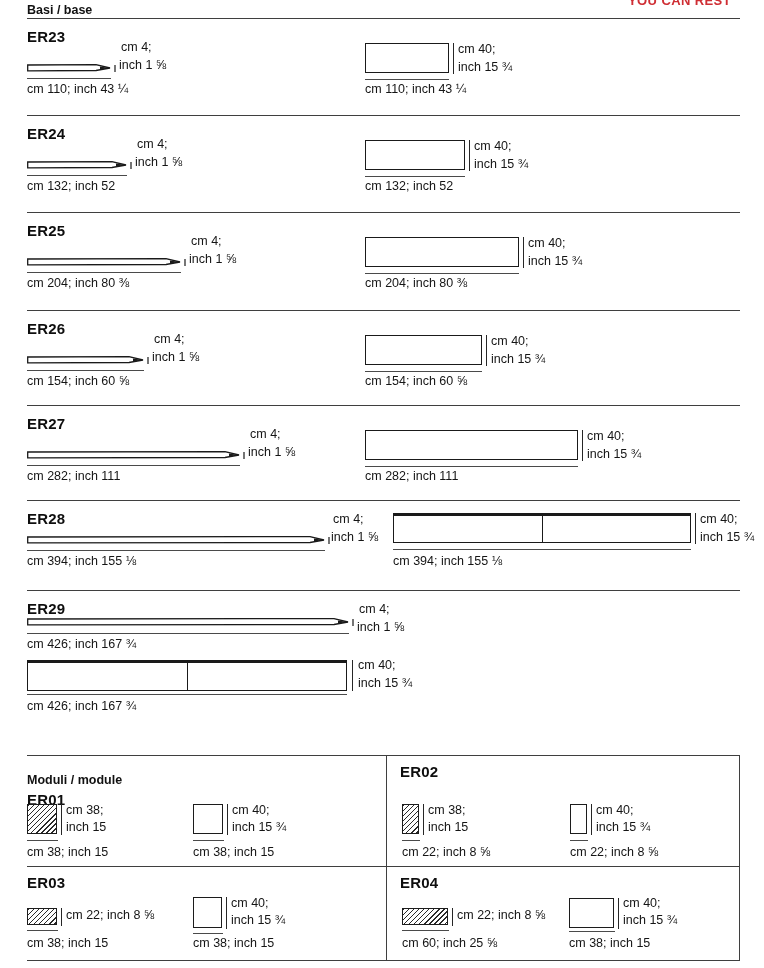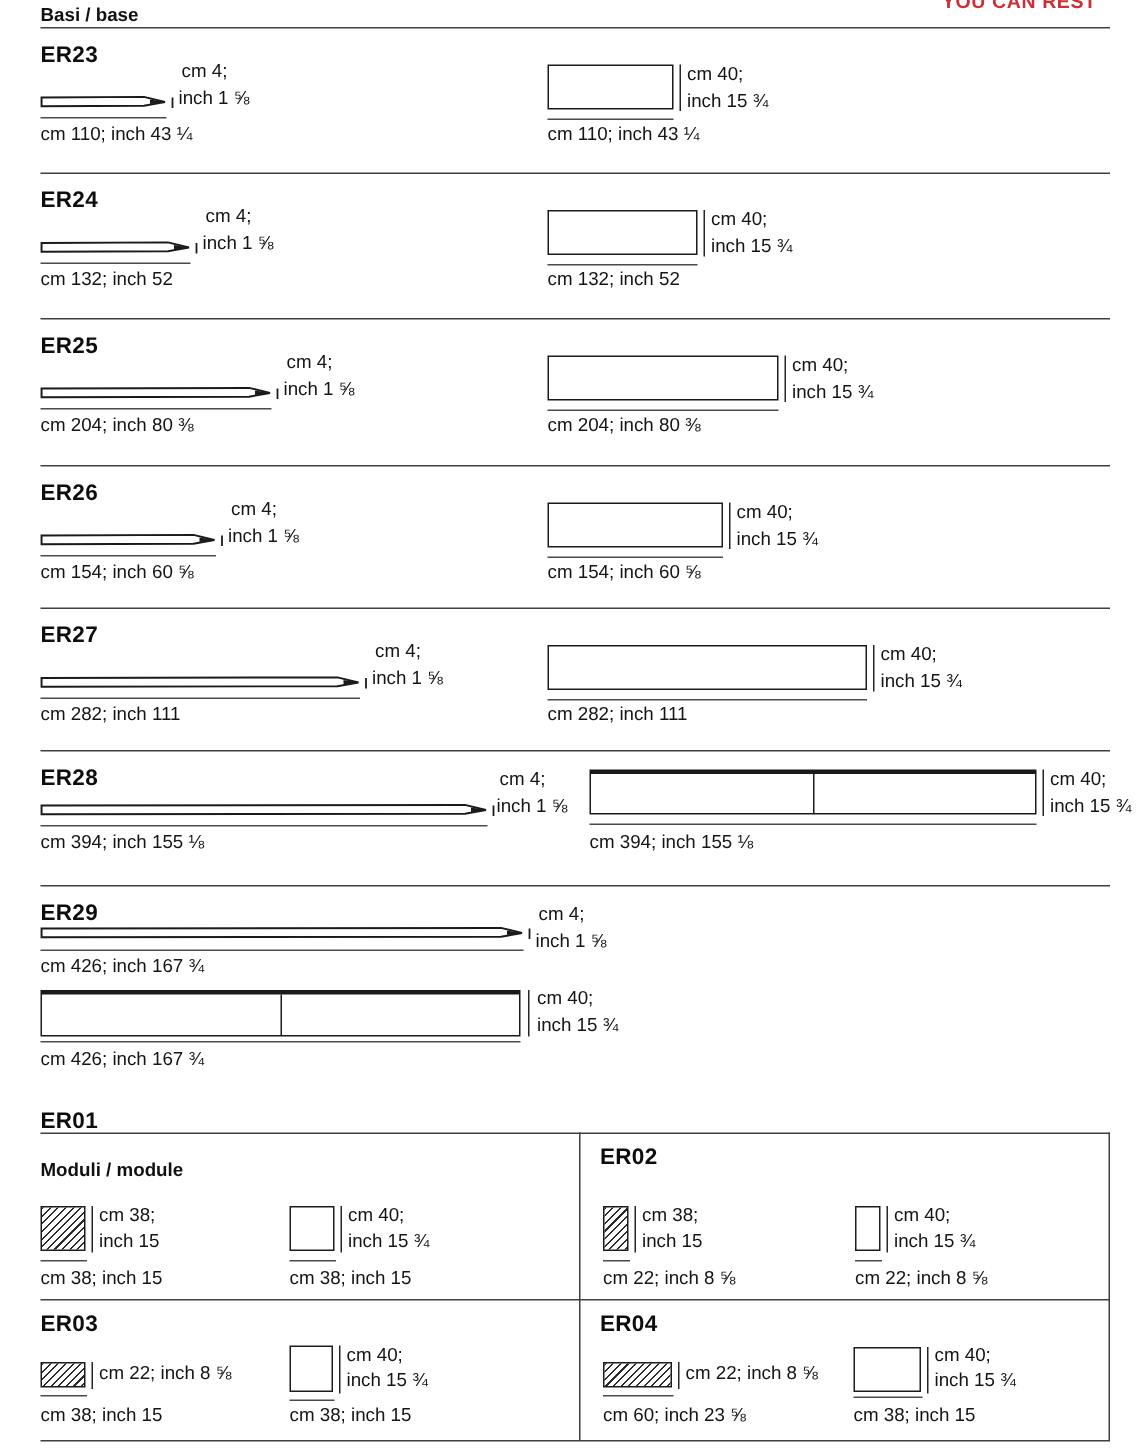--- a/index.html
+++ b/index.html
@@ -159,21 +159,21 @@
   <div class="dimline" style="left:27px;top:694px;width:320px"></div>
   <div class="dim" style="left:27px;top:699px">cm 426; inch 167 ¾</div>
 
   <div class="sec" style="left:27px;top:773px">Moduli / module</div>
   <div class="rule" style="left:27px;top:755px;width:713px"></div>
   <div class="vrule" style="left:386px;top:755px;height:205px"></div>
   <div class="vrule" style="left:739px;top:755px;height:205px"></div>
   <div class="rule" style="left:27px;top:866px;width:713px"></div>
   <div class="rule" style="left:27px;top:960px;width:713px"></div>
 
-  <div class="ptitle" style="left:27px;top:739px">ER01</div>
+  <div class="ptitle" style="left:27px;top:791px">ER01</div>
   <div class="hatch" style="left:27px;top:804px;width:30px;height:30px"></div>
   <div class="vdim" style="left:61px;top:804px;height:31px"></div>
   <div class="dim" style="left:66px;top:803px">cm 38;</div>
   <div class="dim" style="left:66px;top:820px">inch 15</div>
   <div class="dimline" style="left:27px;top:840px;width:31px"></div>
   <div class="dim" style="left:27px;top:845px">cm 38; inch 15</div>
   <div class="orect" style="left:193px;top:804px;width:30px;height:30px"></div>
   <div class="vdim" style="left:227px;top:804px;height:31px"></div>
   <div class="dim" style="left:232px;top:803px">cm 40;</div>
   <div class="dim" style="left:232px;top:820px">inch 15 ¾</div>
@@ -205,21 +205,21 @@
   <div class="dim" style="left:231px;top:896px">cm 40;</div>
   <div class="dim" style="left:231px;top:913px">inch 15 ¾</div>
   <div class="dimline" style="left:193px;top:933px;width:30px"></div>
   <div class="dim" style="left:193px;top:936px">cm 38; inch 15</div>
 
   <div class="ptitle" style="left:400px;top:874px">ER04</div>
   <div class="hatch" style="left:402px;top:908px;width:46px;height:17px"></div>
   <div class="vdim" style="left:452px;top:908px;height:18px"></div>
   <div class="dim" style="left:457px;top:908px">cm 22; inch 8 ⅝</div>
   <div class="dimline" style="left:402px;top:930px;width:47px"></div>
-  <div class="dim" style="left:402px;top:936px">cm 60; inch 23 ⅝</div>
+  <div class="dim" style="left:402px;top:936px">cm 60; inch 25 ⅝</div>
   <div class="orect" style="left:569px;top:898px;width:45px;height:30px"></div>
   <div class="vdim" style="left:618px;top:898px;height:31px"></div>
   <div class="dim" style="left:623px;top:896px">cm 40;</div>
   <div class="dim" style="left:623px;top:913px">inch 15 ¾</div>
   <div class="dimline" style="left:569px;top:931px;width:46px"></div>
   <div class="dim" style="left:569px;top:936px">cm 38; inch 15</div>
 
 </div>
 
 </body></html>

